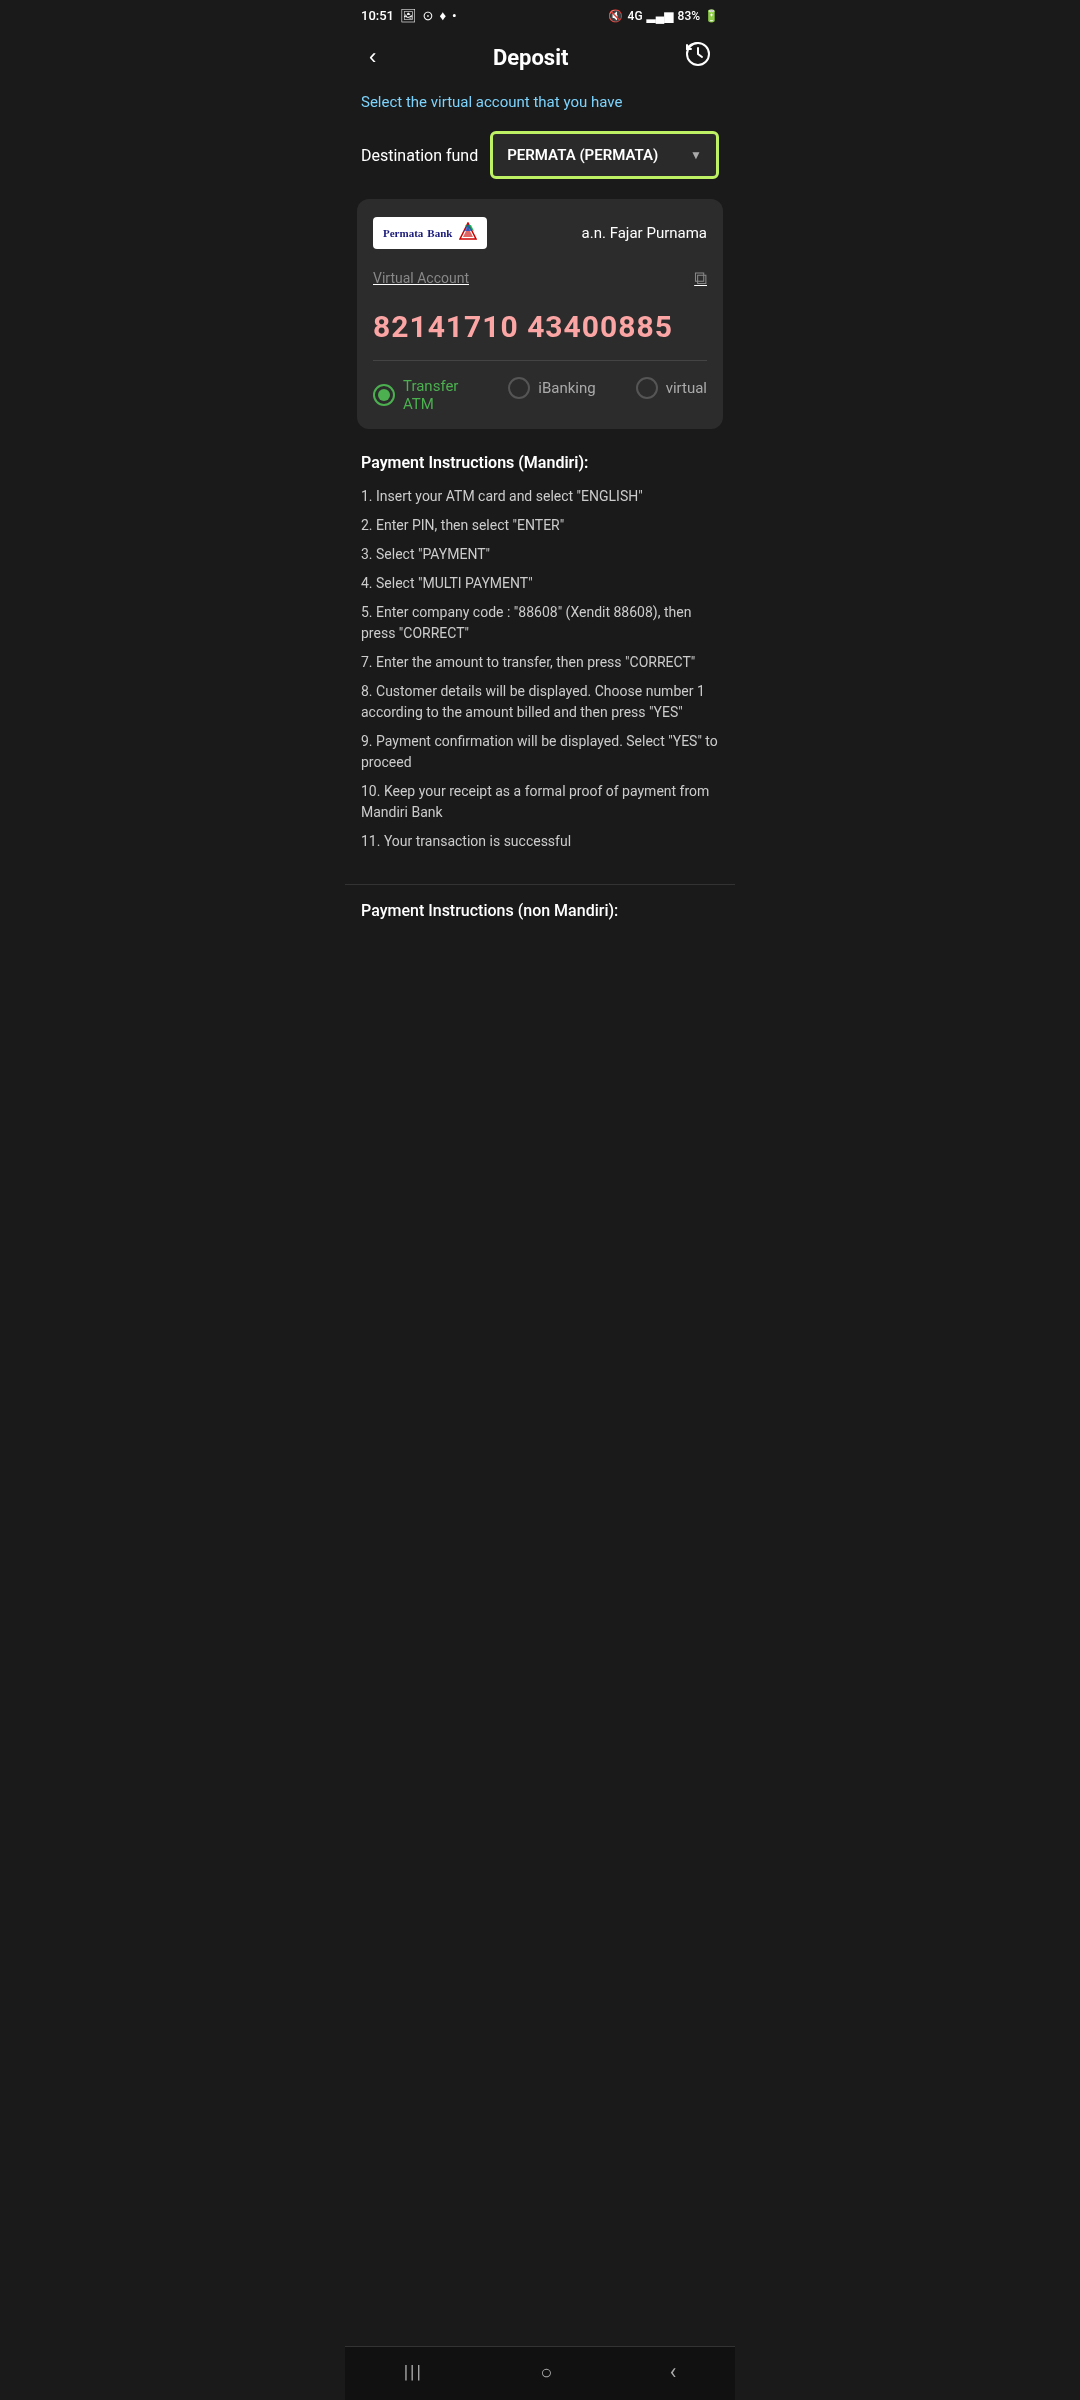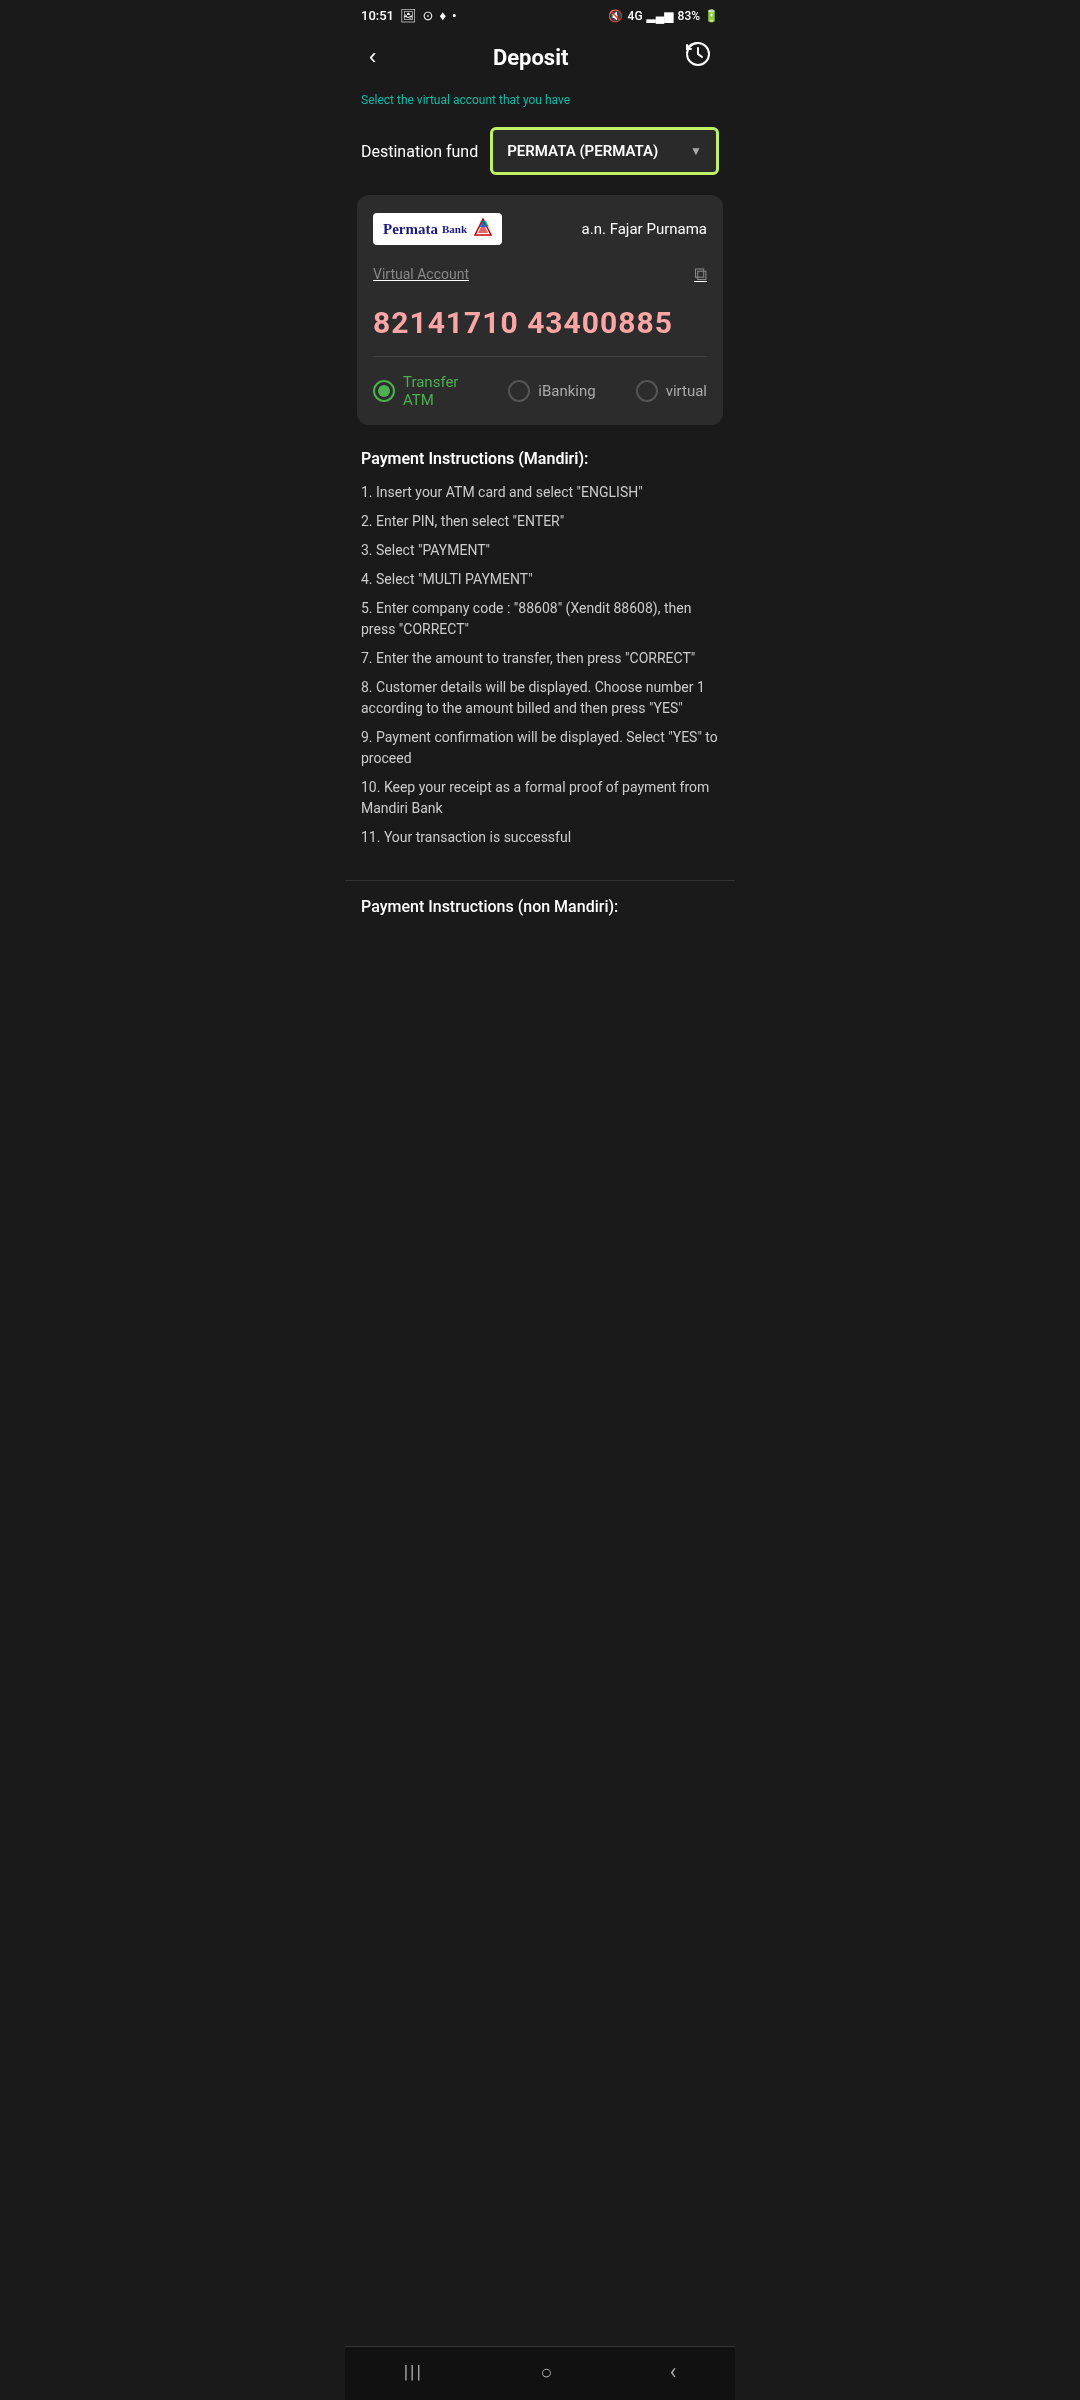--- a/index.html
+++ b/index.html
@@ -52,22 +52,22 @@
       cursor: pointer;
       color: #ffffff;
       background: none;
       border: none;
       padding: 4px 8px;
     }
 
     
     .subtitle {
       padding: 0 16px 20px;
-      font-size: 12px;
-      color: #14b8a6;
+      font-size: 15px;
+      color: #7dd3fc;
     }
 
     
     .destination-row {
       display: flex;
       align-items: center;
       padding: 0 16px 20px;
       gap: 12px;
     }
     .destination-label {
@@ -137,21 +137,21 @@
     }
     .divider {
       height: 1px;
       background: #444;
       margin-bottom: 16px;
     }
 
     
     .payment-methods {
       display: flex;
-      align-items: center;
+      align-items: flex-start;
       gap: 40px;
     }
     .radio-option {
       display: flex;
       align-items: center;
       gap: 8px;
       cursor: pointer;
       font-size: 15px;
     }
     .radio-circle {
@@ -232,21 +232,21 @@
     
     .permata-logo-container {
       background: white;
       border-radius: 4px;
       padding: 5px 10px;
       display: flex;
       align-items: center;
       gap: 4px;
     }
     .permata-text {
-      font-size: 15px;
+      font-size: 11px;
       font-weight: 700;
       color: #1a1a7a;
       font-family: serif;
     }
   </style>
 </head>
 <body>
 
 <div class="status-bar">
   <div class="status-left">

